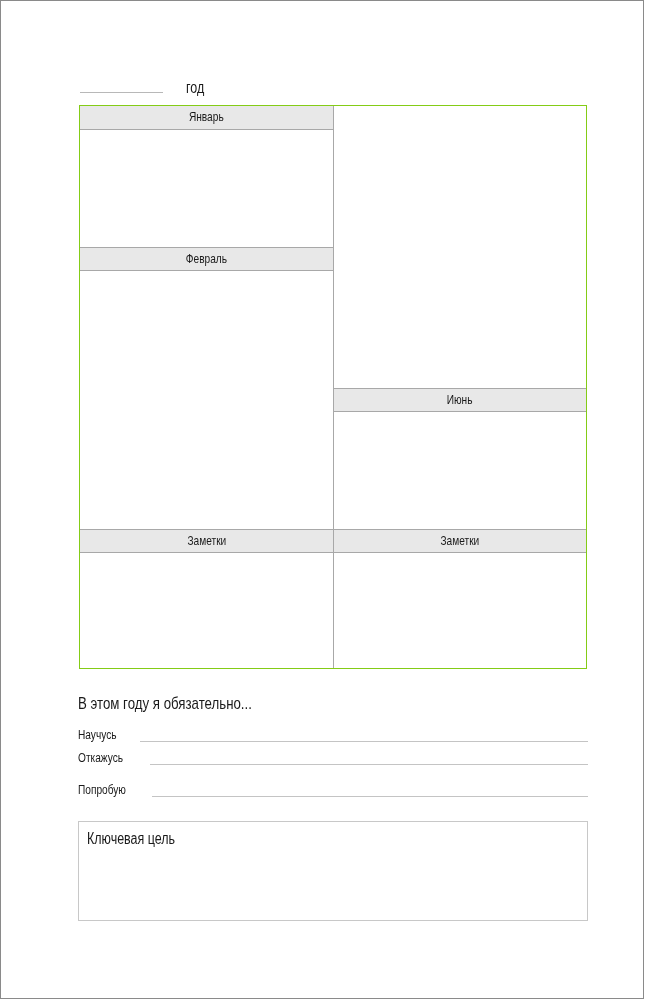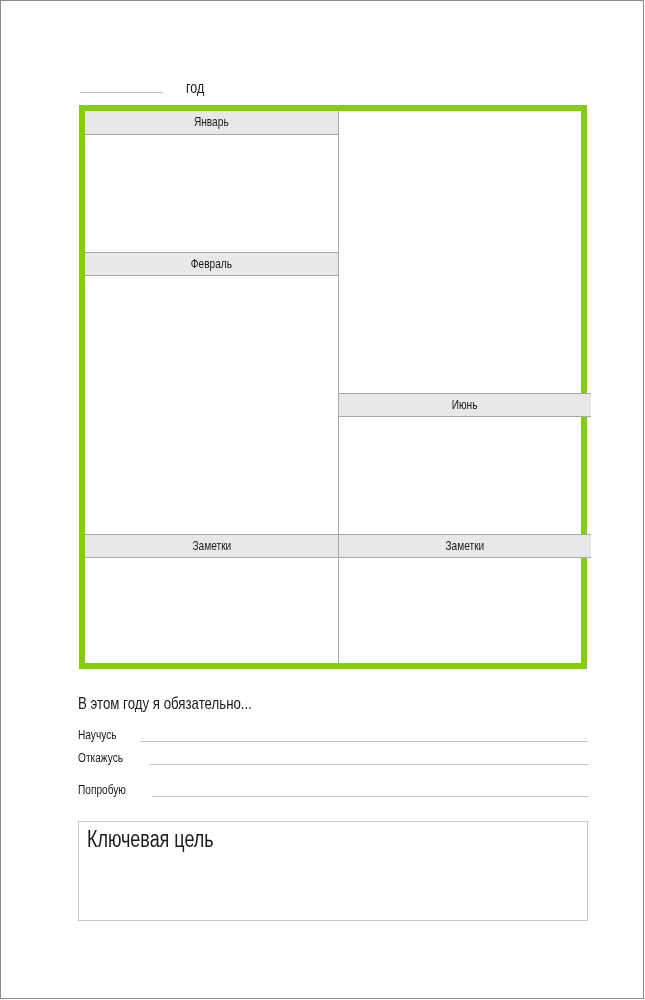--- a/index.html
+++ b/index.html
@@ -8,36 +8,36 @@
     .page-border { position: absolute; left: 0; top: 0; width: 642px; height: 997px;
                    border: 1px solid #8a8a8a; box-sizing: content-box; }
     .cond { display: inline-block; transform: scaleX(0.78); transform-origin: left center; white-space: nowrap; }
     .cond-c { display: inline-block; transform: scaleX(0.78); transform-origin: center center; white-space: nowrap; }
 
     .year-row { position: absolute; left: 80px; top: 78px; height: 20px; }
     .year-line { position: absolute; left: 0; top: 14px; width: 83px; border-top: 1px solid #b8b8b8; }
     .year-label { position: absolute; left: 86px; top: 0px; font-size: 16px; line-height: 20px; margin-left: 20px; }
 
     .grid { position: absolute; left: 79px; top: 105px; width: 508px; height: 564px;
-            border: 6px solid #84cc16; box-sizing: border-box; }
+            border: 1px solid #84cc16; box-sizing: border-box; }
     .col-divider { position: absolute; left: 253px; top: 0; width: 1px; height: 100%; background: #a8a8a8; }
     .cell-header { position: absolute; height: 24px; background: #e8e8e8;
                    border-top: 1px solid #a8a8a8; border-bottom: 1px solid #a8a8a8;
                    box-sizing: border-box; font-size: 13px; line-height: 22px; text-align: center; }
     .cell-header.first { border-top: none; height: 24px; }
     .cell-body { position: absolute; }
 
     .resolve-title { position: absolute; left: 78px; top: 693px; font-size: 17px; line-height: 22px; }
     .fill-row { position: absolute; left: 78px; width: 510px; height: 22px; }
     .fill-label { position: absolute; left: 0; top: 0; font-size: 13px; line-height: 22px; }
     .fill-line { position: absolute; right: 0; top: 17px; border-top: 1px solid #c4c4c4; }
 
     .goal-box { position: absolute; left: 78px; top: 821px; width: 510px; height: 100px;
                 border: 1px solid #c8c8c8; box-sizing: border-box; }
-    .goal-label { position: absolute; left: 8px; top: 6px; font-size: 23px; line-height: 22px; }
+    .goal-label { position: absolute; left: 8px; top: 6px; font-size: 16px; line-height: 22px; }
   </style>
 </head>
 <body>
 
 <div class="page-border"></div>
 
 <div class="year-row">
   <div class="year-line"></div>
   <div class="year-label"><span class="cond">год</span></div>
 </div>

